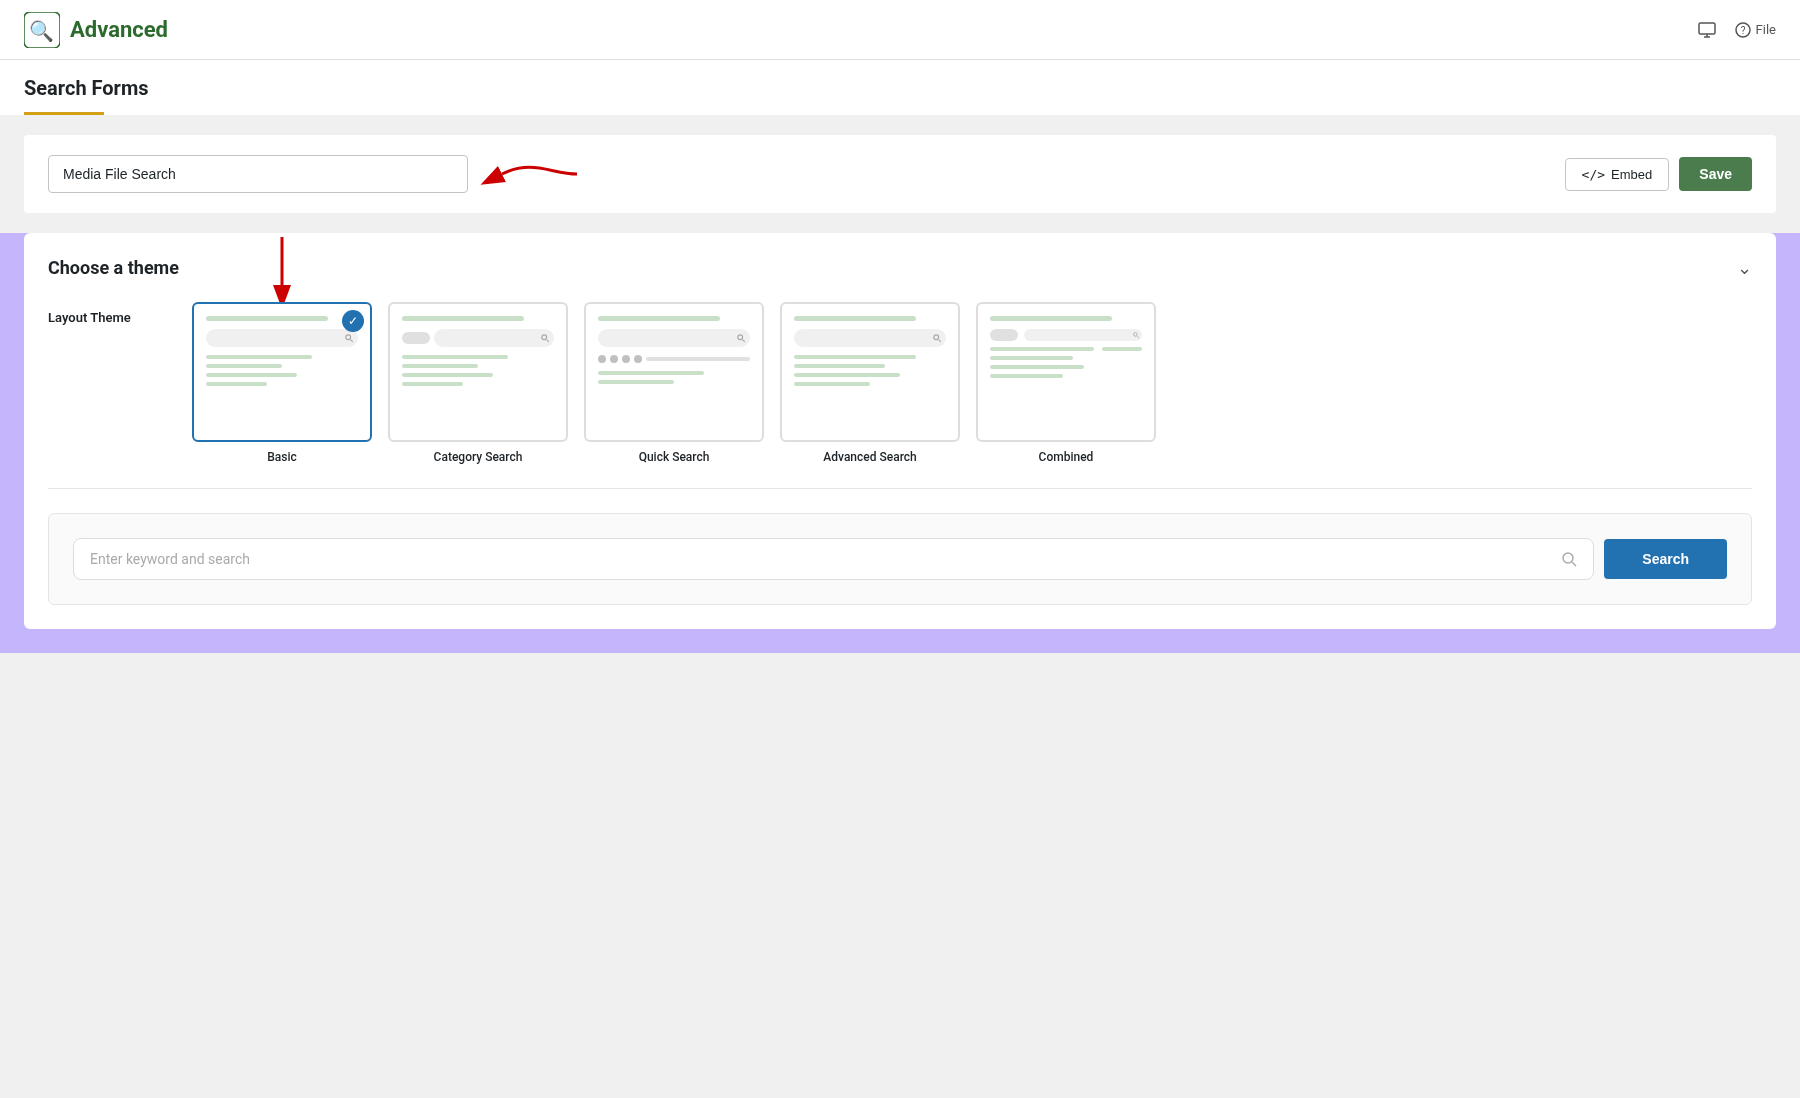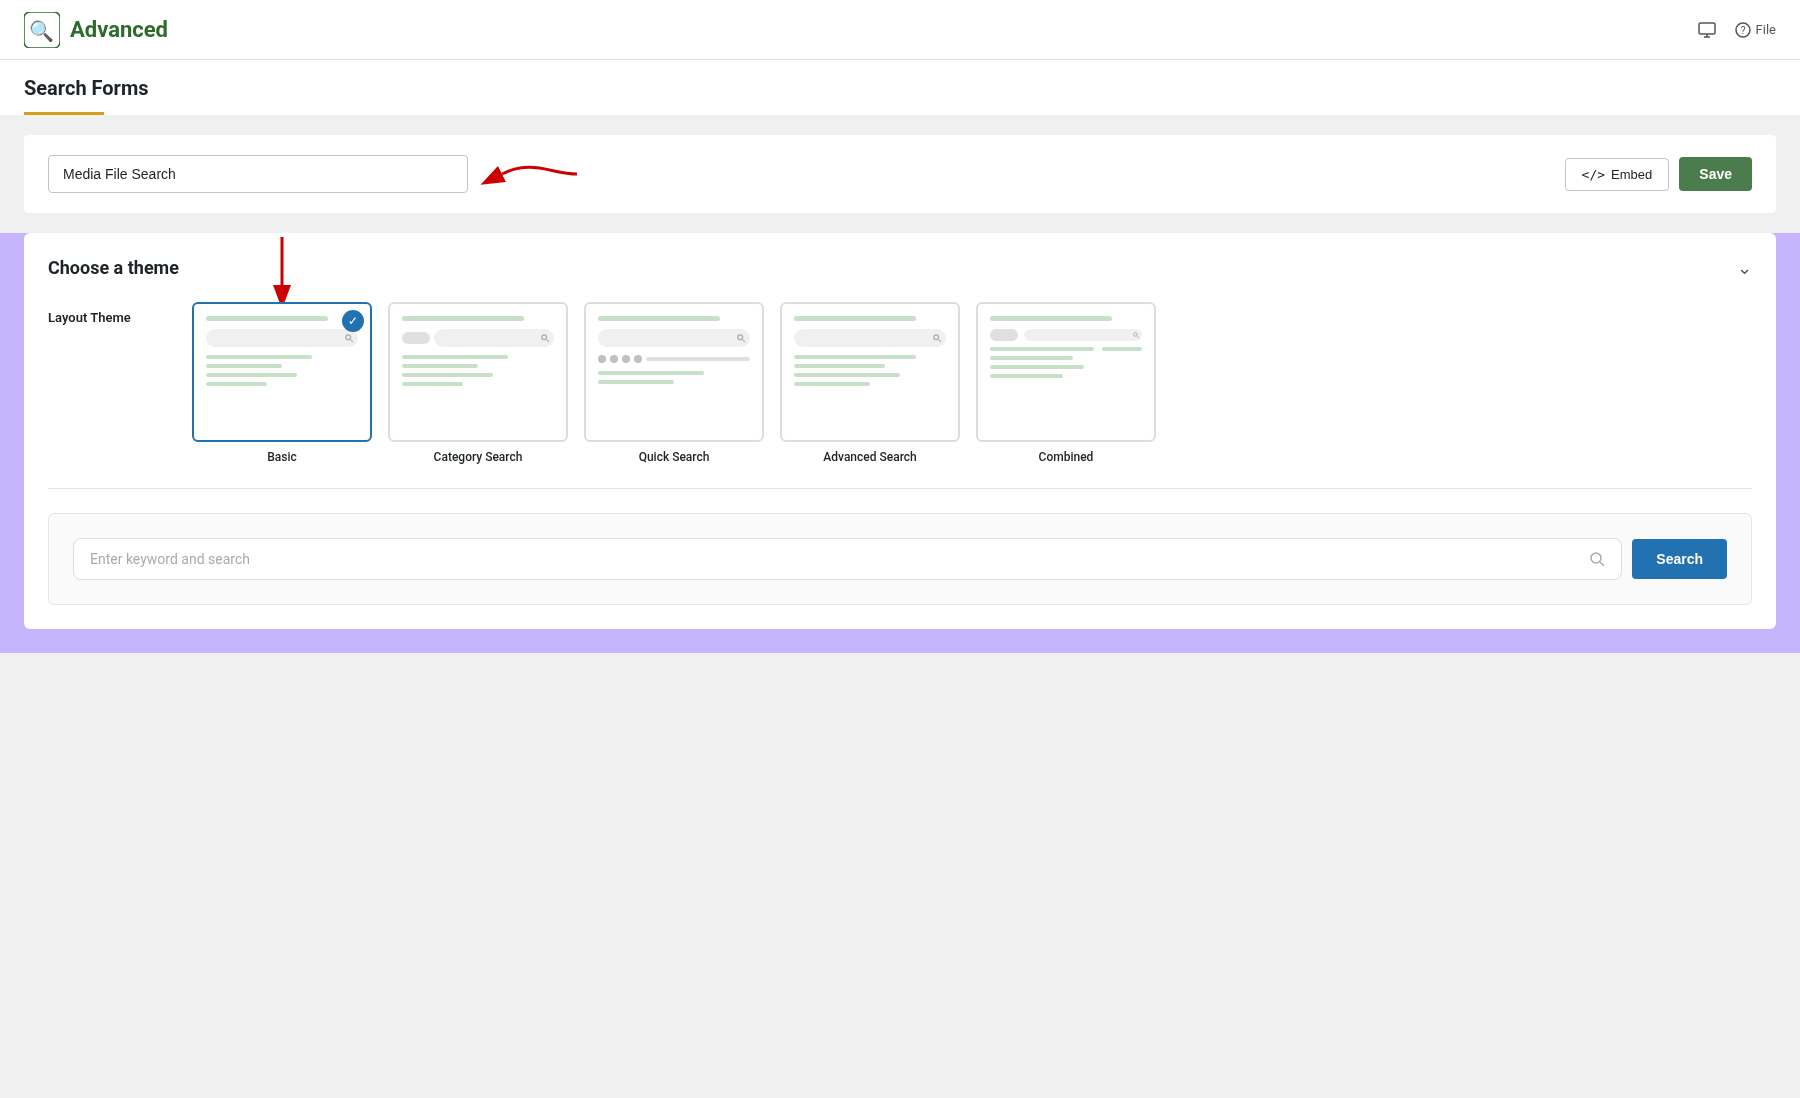--- a/index.html
+++ b/index.html
@@ -274,21 +274,21 @@
       background: #fff;
       display: flex;
       align-items: center;
       justify-content: space-between;
     }
     .preview-search-btn {
       background: #2271b1;
       color: #fff;
       border: none;
       border-radius: 4px;
-      padding: 12px 24px;
+      padding: 12px 38px;
       font-size: 14px;
       font-weight: 600;
       cursor: pointer;
     }
 
     
     .annotation-wrapper {
       position: relative;
       display: inline-block;
     }

